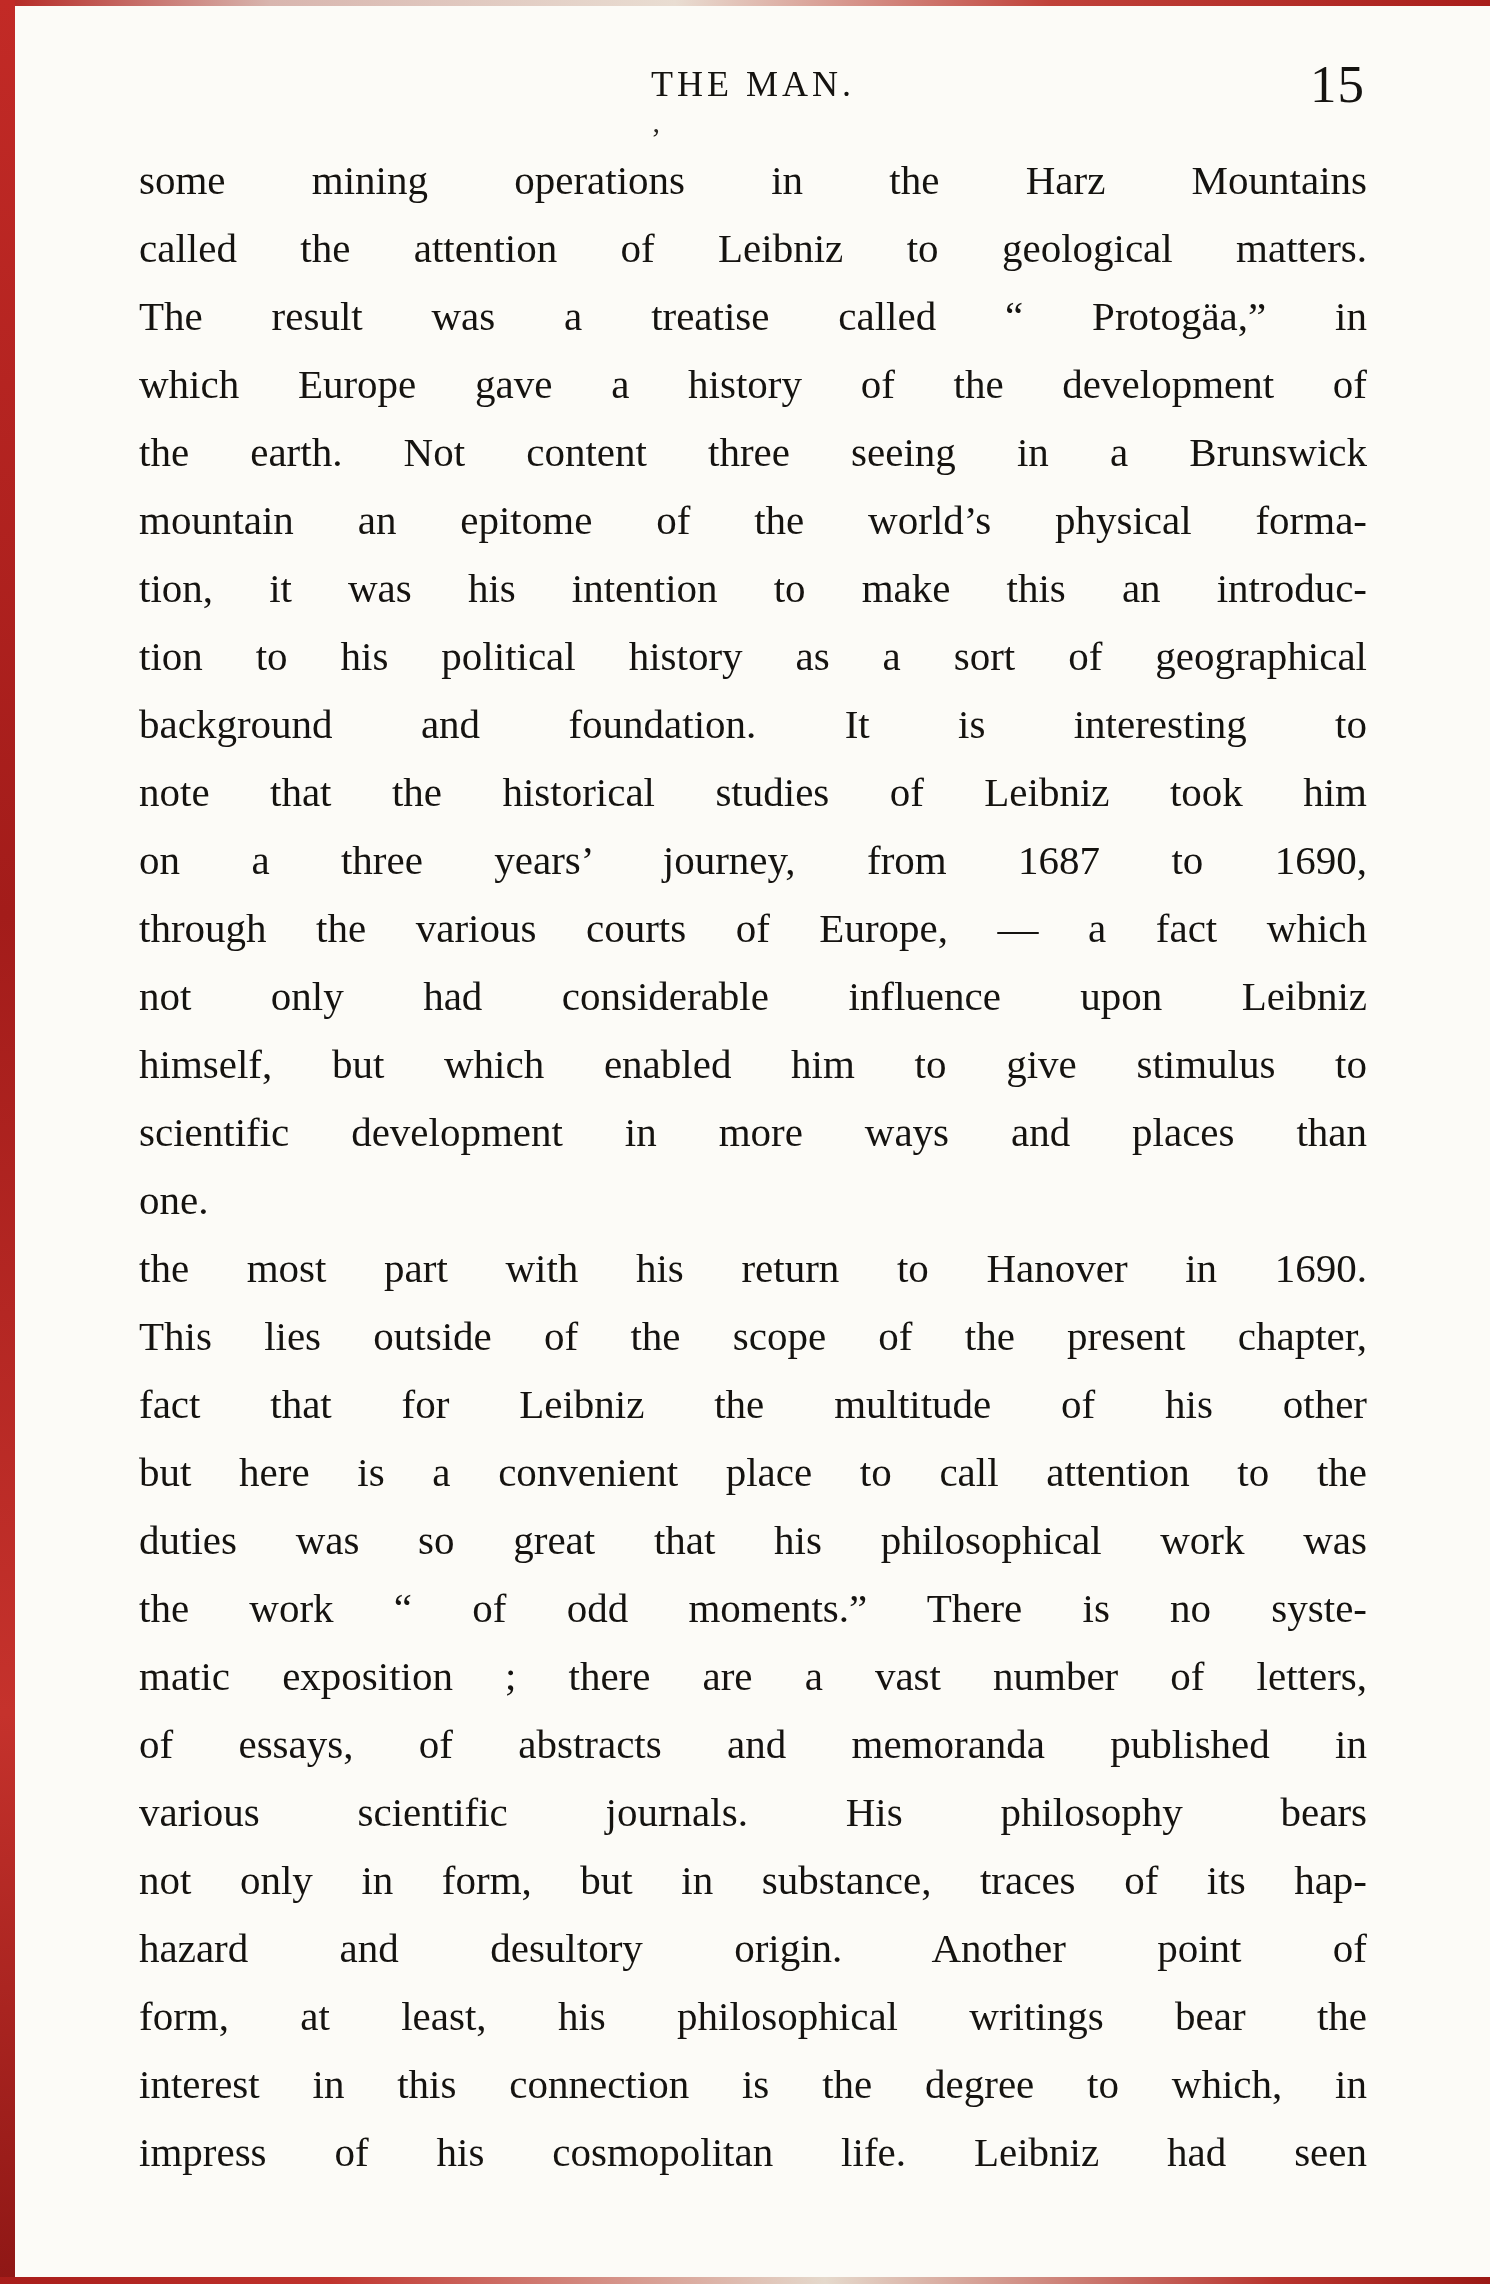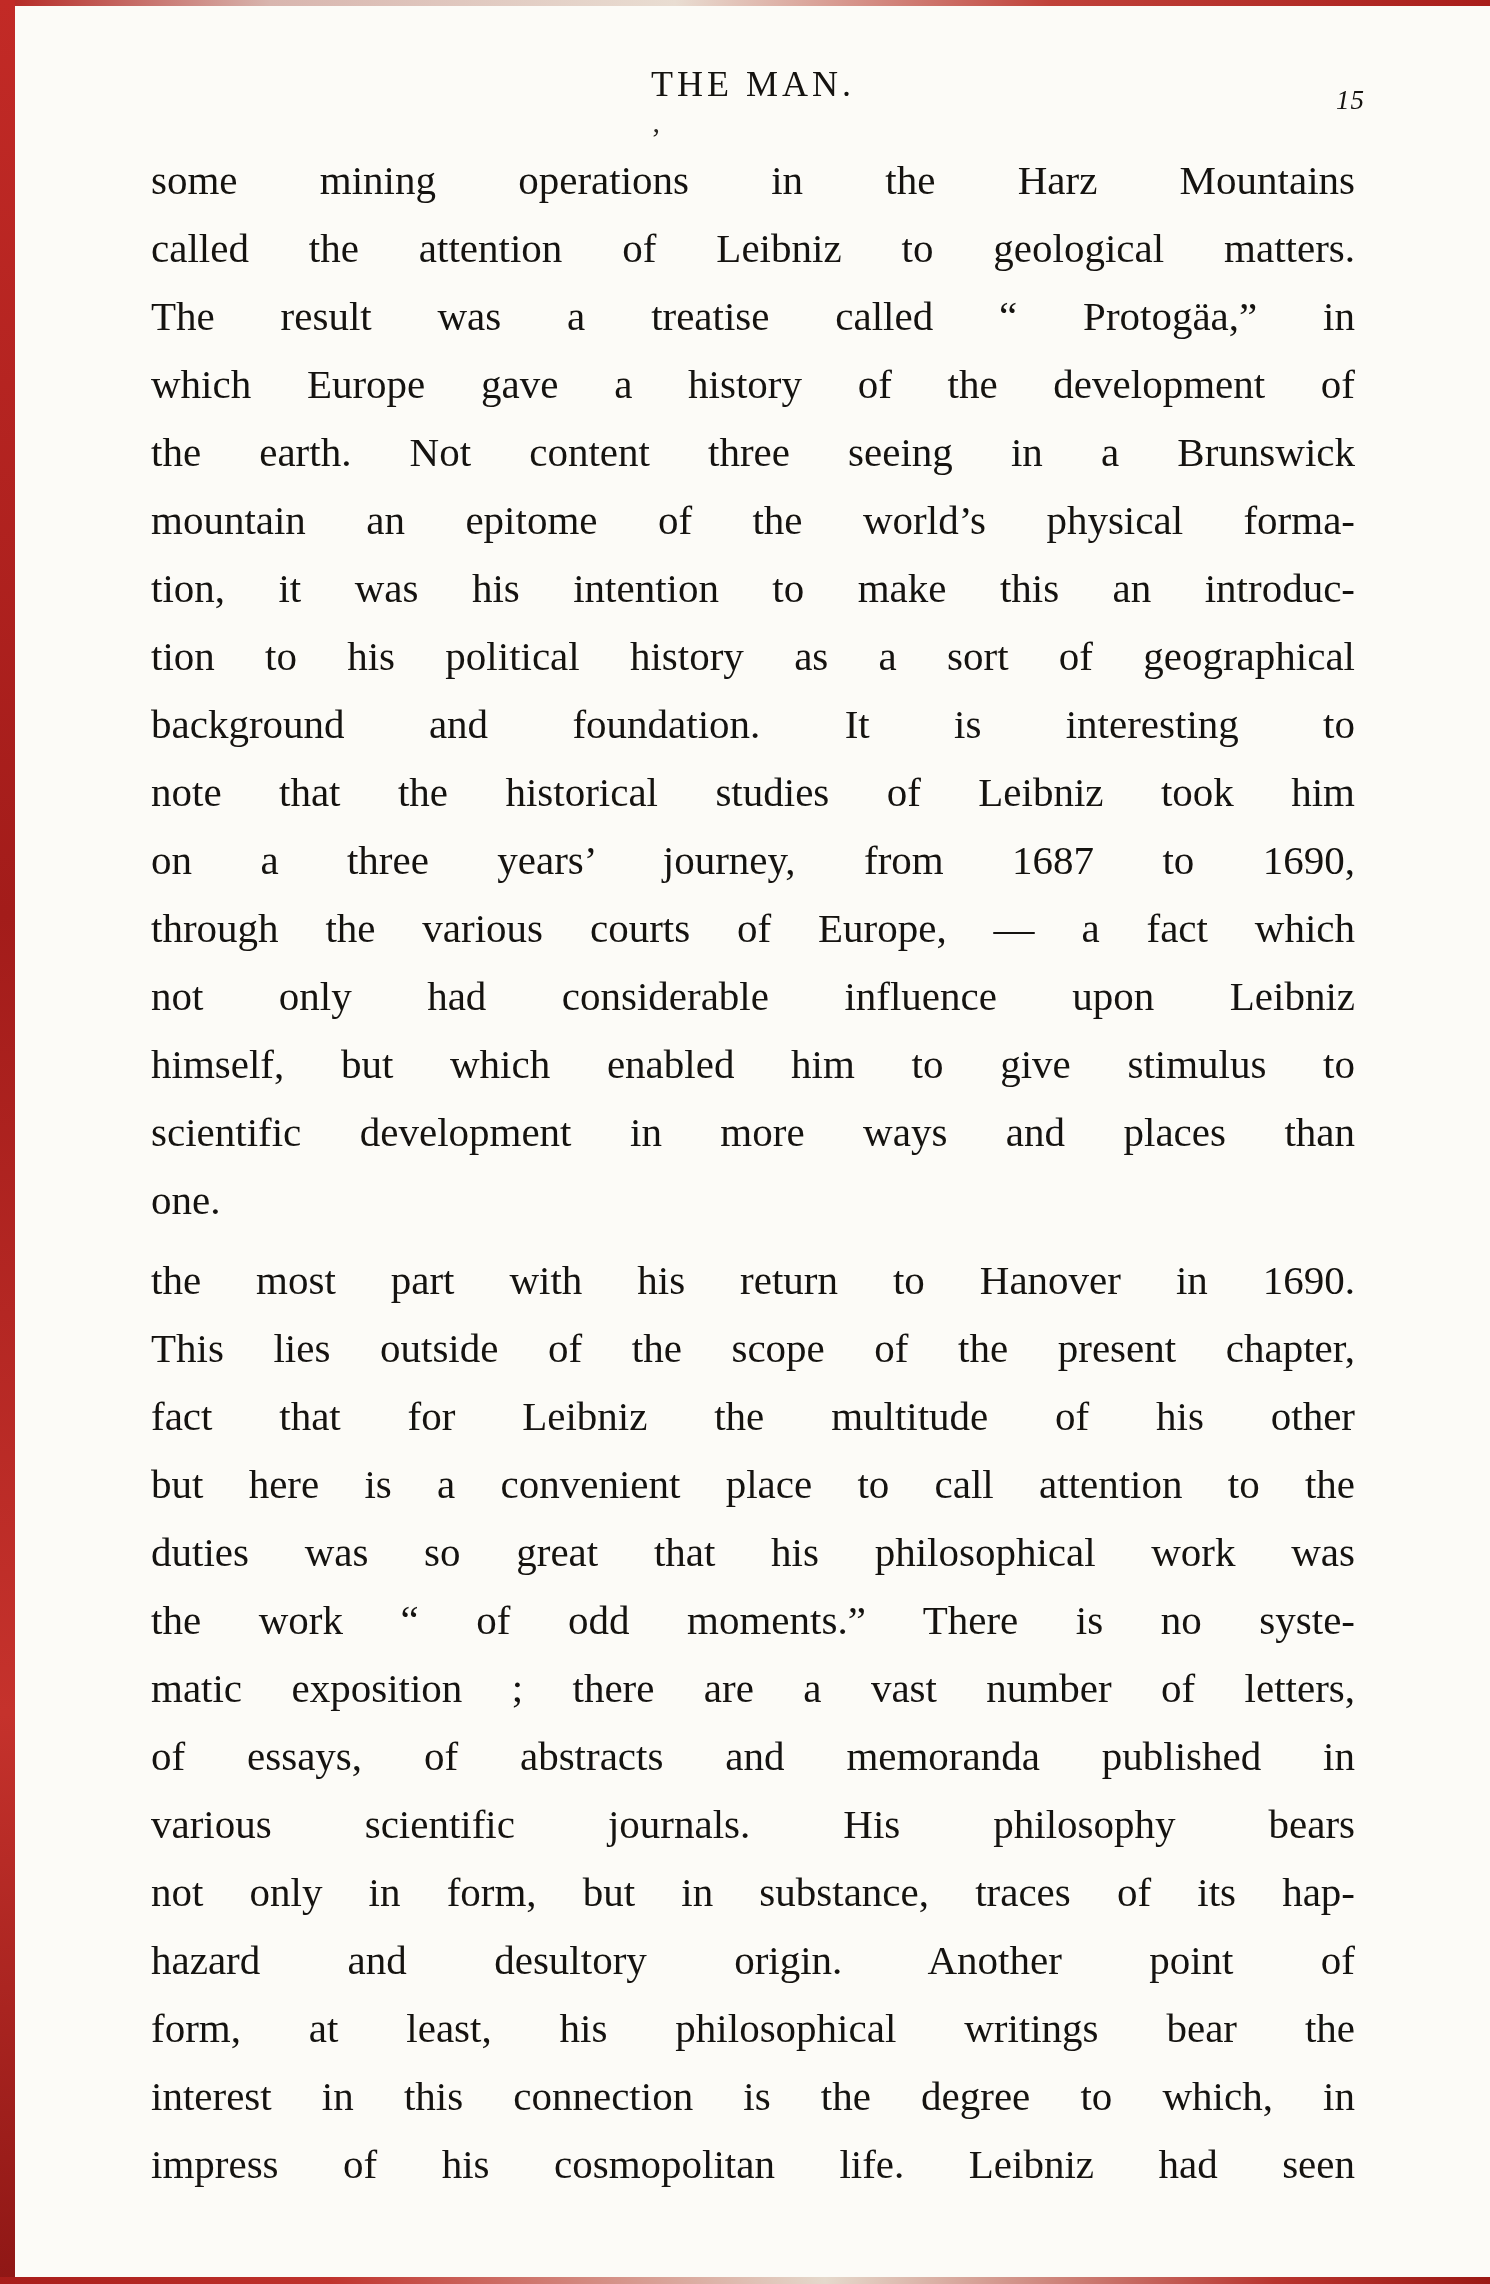--- a/index.html
+++ b/index.html
@@ -46,39 +46,38 @@
   }
   .running-title {
     display: block;
     text-align: center;
     letter-spacing: 4px;
     font-weight: 400;
   }
   .page-number {
     position: absolute;
     right: 2px;
-    top: 16px;
-    font-size: 27px;
+    top: 0;
+    font-size: 53px;
     letter-spacing: 1px;
-    font-style: italic;
   }
   .head-artifact {
     position: absolute;
     left: 512px;
     top: 54px;
     font-size: 30px;
     color: #2a2722;
   }
 
   .body-text {
     margin-top: 36px;
     font-size: 41px;
     line-height: 68px;
   }
-  .paragraph { margin: 12px; }
+  .paragraph { margin: 0; }
   .line {
     text-align: justify;
     text-align-last: justify;
     white-space: normal;
     word-spacing: 2px;
   }
   .line.last-short {
     text-align-last: left;
   }
   .line.indent {

